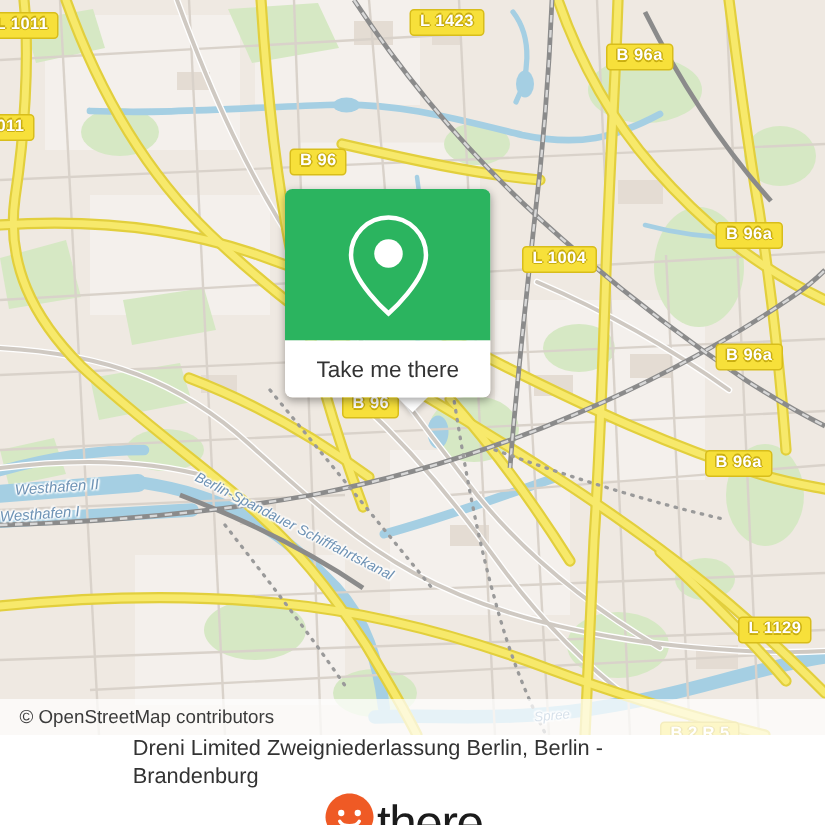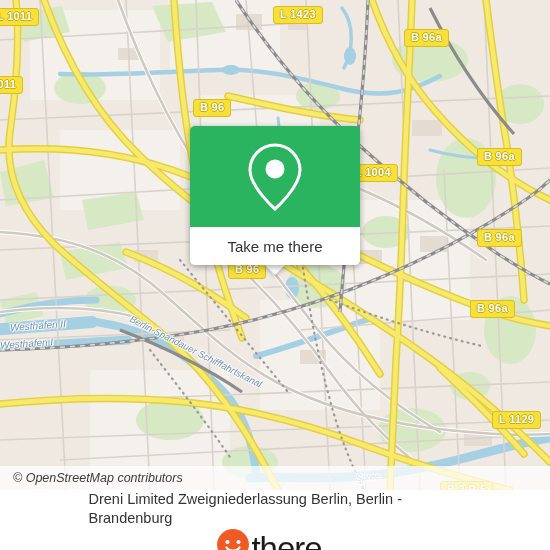--- a/index.html
+++ b/index.html
@@ -64,21 +64,21 @@
   }
   .maplabel.water {
     color: #6f93b5;
     font-style: italic;
   }
 
   
   .callout {
     position: absolute;
     left: 190px; top: 126px;
-    width: 170px;
+    width: 137px;
     border-radius: 5px;
     overflow: hidden;
     box-shadow: 0 2px 6px rgba(0,0,0,.35);
   }
   .callout-top {
     height: 101px;
     background: #2bb45f;
     display: flex;
     align-items: center;
     justify-content: center;
@@ -105,21 +105,20 @@
   }
 
   
   .attrib {
     position: absolute;
     left: 0; top: 466px;
     width: 550px; height: 24px;
     background: rgba(255,255,255,.72);
     display: flex;
     align-items: center;
-    font-style: italic;
   }
   .attrib span {
     font-size: 12.5px;
     color: #3b3b3b;
     padding-left: 13px;
   }
 
   
   .footer {
     position: absolute;

